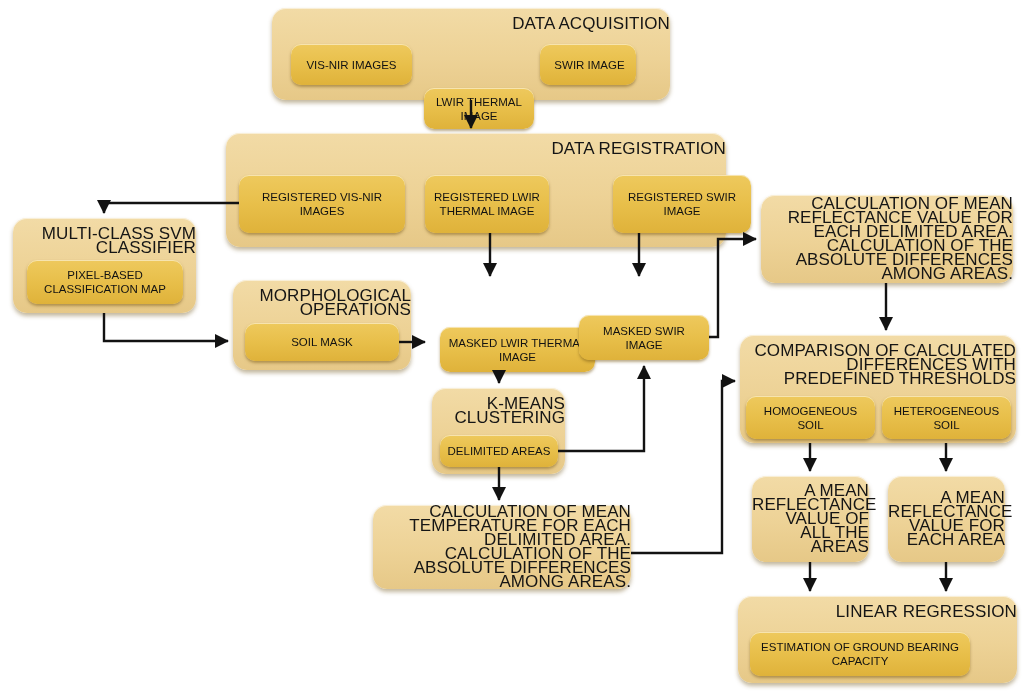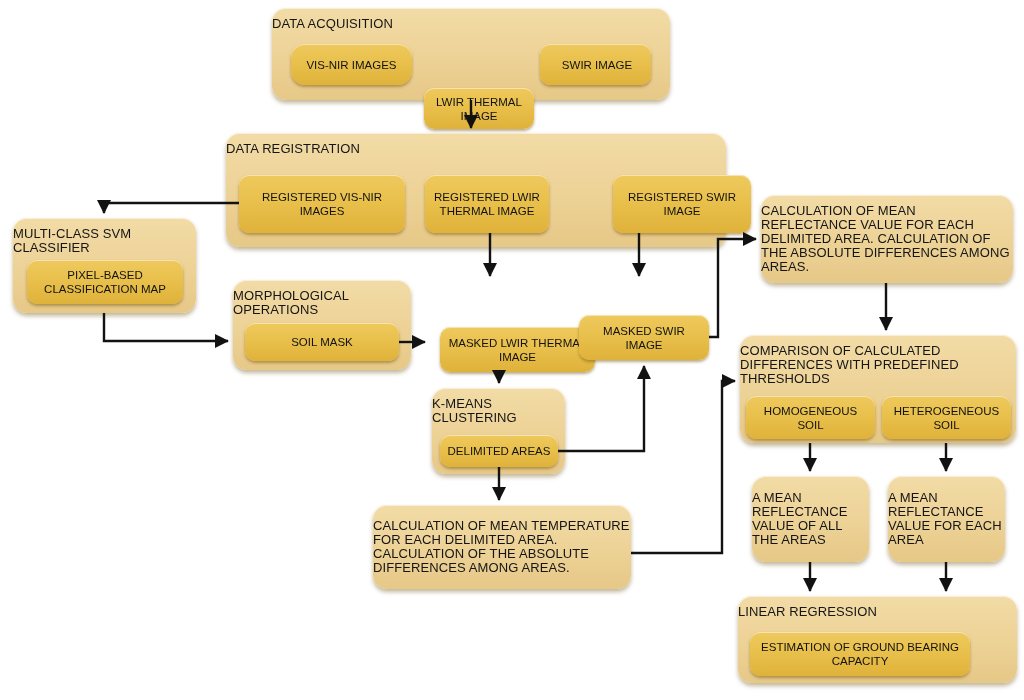--- a/index.html
+++ b/index.html
@@ -13,22 +13,22 @@
   
   .node{
     position:absolute;box-sizing:border-box;
     border-radius:14px;
     background:linear-gradient(180deg,#f2dba6 0%,#edd296 55%,#e6c887 100%);
     box-shadow:0 3px 4px rgba(120,95,40,.45), inset 0 1px 0 rgba(255,255,255,.55);
     display:flex;flex-direction:column;align-items:center;
     z-index:3;
   }
   .node > .title{
-    width:100%;text-align:left;color:#151515;
-    font-size:13px;letter-spacing:.1px;line-height:14px;
+    width:100%;text-align:right;color:#151515;
+    font-size:17px;letter-spacing:.1px;line-height:14px;
     padding-top:9px;font-weight:400;
   }
   .node.plain{justify-content:center;}
   .node.plain > .title{padding:0 6px;}
 
   
   .chip{
     position:absolute;box-sizing:border-box;
     border-radius:10px;
     background:linear-gradient(180deg,#eec95d 0%,#e8bf4a 50%,#dfb23a 100%);
@@ -44,23 +44,23 @@
   #wires marker path{fill:#121212;stroke:none;}
 </style>
 </head>
 <body>
 
 <div id="stage">
 
   <div class="node" style="left:272px;top:8px;width:398px;height:92px;">
     <div class="title">DATA ACQUISITION</div>
   </div>
-  <div class="chip" style="left:291px;top:44px;width:121px;height:41px;border-radius:14px;">VIS-NIR IMAGES</div>
+  <div class="chip" style="left:291px;top:44px;width:121px;height:41px;">VIS-NIR IMAGES</div>
   <div class="chip" style="left:424px;top:44px;width:110px;height:41px;margin-top:44px;">LWIR THERMAL IMAGE</div>
-  <div class="chip" style="left:540px;top:44px;width:111px;height:41px;padding-left:8px;">SWIR IMAGE</div>
+  <div class="chip" style="left:540px;top:44px;width:96px;height:41px;padding-left:8px;">SWIR IMAGE</div>
 
   <div class="node" style="left:226px;top:133px;width:500px;height:114px;">
     <div class="title">DATA REGISTRATION</div>
   </div>
   <div class="chip" style="left:239px;top:175px;width:166px;height:58px;">REGISTERED VIS-NIR IMAGES</div>
   <div class="chip" style="left:425px;top:175px;width:124px;height:58px;">REGISTERED LWIR THERMAL IMAGE</div>
   <div class="chip" style="left:569px;top:175px;width:138px;height:58px;margin-left:44px;">REGISTERED SWIR IMAGE</div>
 
   <div class="node" style="left:13px;top:218px;width:183px;height:95px;">
     <div class="title">MULTI-CLASS SVM CLASSIFIER</div>

